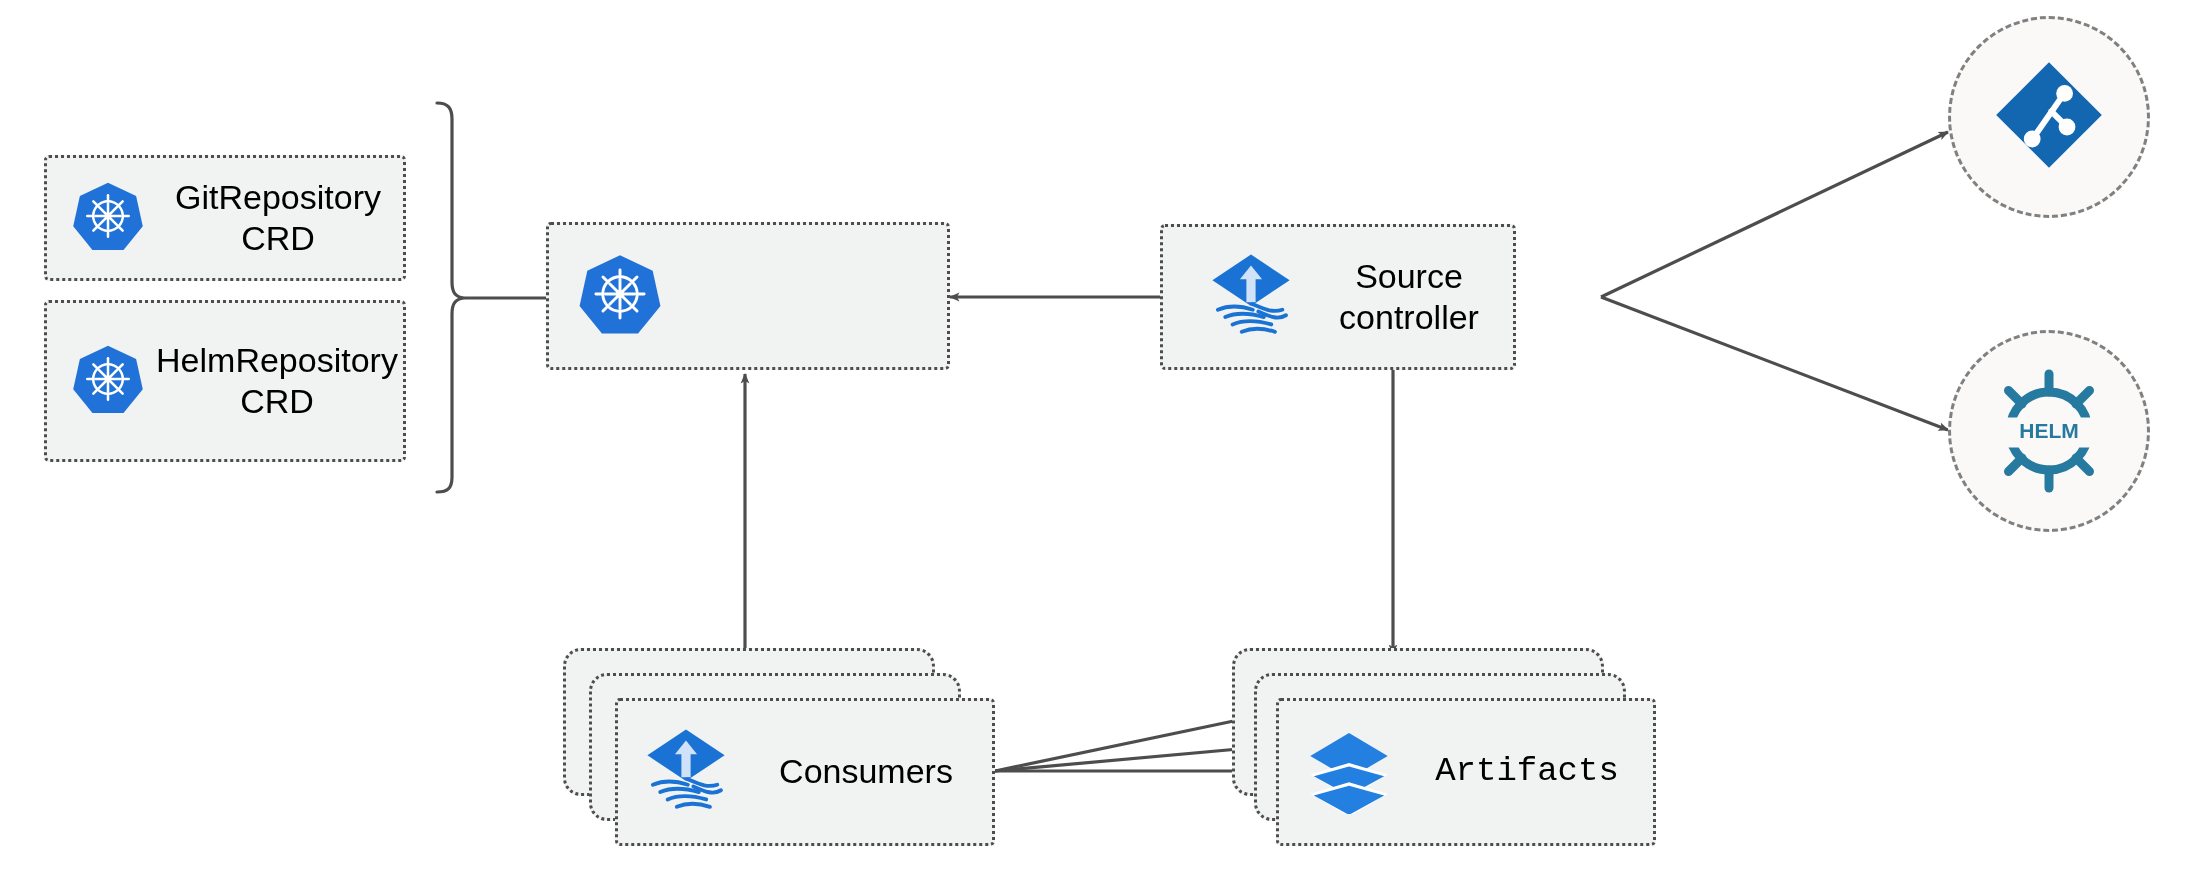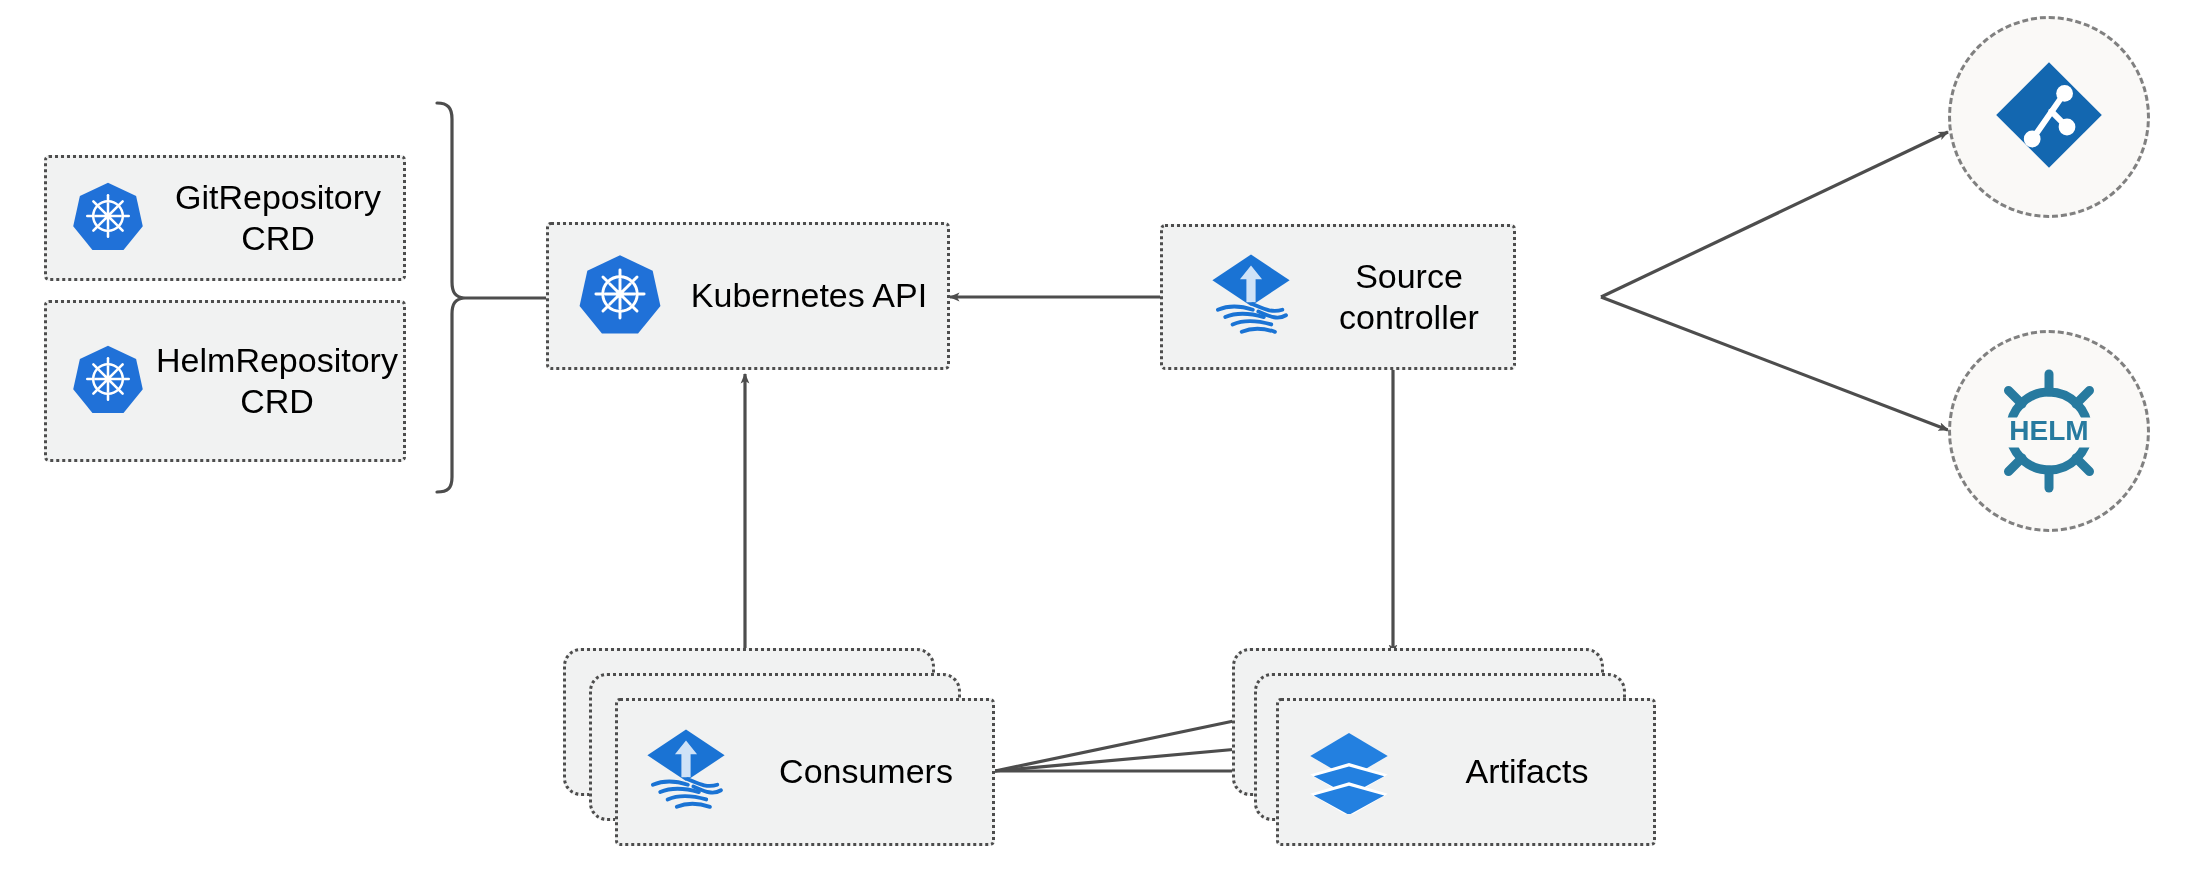--- a/index.html
+++ b/index.html
@@ -183,21 +183,20 @@
           <line x1="50" y1="50" x2="62" y2="38"></line>
           <line x1="50" y1="50" x2="67" y2="50"></line>
           <line x1="50" y1="50" x2="62" y2="62"></line>
           <line x1="50" y1="50" x2="50" y2="67"></line>
           <line x1="50" y1="50" x2="38" y2="62"></line>
           <line x1="50" y1="50" x2="33" y2="50"></line>
           <line x1="50" y1="50" x2="38" y2="38"></line>
         </g>
       </svg>
     </span>
-    <span class="label" style="flex:1 1 auto; margin-left:8px;">Kubernetes API</span>
   </div>
 
   <div class="node" style="left:1160px; top:224px; width:356px; height:146px; padding-left:42px;">
     <span class="icon">
       <svg width="92" height="92" viewBox="0 0 100 100">
         <polygon points="50,6 92,34 50,62 8,34" fill="#1a73d4"></polygon>
         <g fill="#cfe2f7">
           <polygon points="50,18 62,33 55,33 55,58 45,58 45,33 38,33"></polygon>
         </g>
         <g stroke="#1a73d4" stroke-width="4.2" fill="none" stroke-linecap="round">
@@ -242,21 +241,21 @@
     <span class="icon">
       <svg width="88" height="88" viewBox="0 0 100 100">
         <polygon points="50,8 94,34 50,60 6,34" fill="#2380e0"></polygon>
         <polygon points="50,44 72,57 50,70 28,57" fill="#ffffff" opacity="0"></polygon>
         <polygon points="50,42 94,55 50,81 6,55" fill="#ffffff"></polygon>
         <polygon points="50,46 90,57 50,79 10,57" fill="#2380e0"></polygon>
         <polygon points="50,64 94,77 50,103 6,77" fill="#ffffff"></polygon>
         <polygon points="50,68 90,79 50,101 10,79" fill="#2380e0"></polygon>
       </svg>
     </span>
-    <span class="label" style="flex:1 1 auto; margin-left:8px;">Artifacts</span>
+    <span class="label" style="flex:1 1 auto; margin-left:8px;font-family:Liberation Mono, monospace;">Artifacts</span>
   </div>
 
   <div class="circle-node" style="left:1948px; top:16px; width:202px; height:202px;">
     <span class="icon">
       <svg width="120" height="120" viewBox="0 0 100 100">
         <polygon points="50,6 94,50 50,94 6,50" fill="#1367b0"></polygon>
         <g stroke="#ffffff" stroke-width="5" fill="none" stroke-linecap="round">
           <line x1="37" y1="69" x2="62" y2="33"></line>
           <line x1="52" y1="47" x2="63" y2="58"></line>
         </g>
@@ -278,18 +277,18 @@
           <line x1="76" y1="50" x2="88" y2="50"></line>
           <line x1="23" y1="23" x2="32" y2="32"></line>
           <line x1="68" y1="68" x2="77" y2="77"></line>
           <line x1="23" y1="77" x2="32" y2="68"></line>
           <line x1="68" y1="32" x2="77" y2="23"></line>
         </g>
         <rect x="8" y="41" width="84" height="20" fill="#faf9f7"></rect>
       </svg>
       <span style="position:absolute; left:0; top:0; width:150px; height:150px;
                    display:flex; align-items:center; justify-content:center;
-                   color:#277a9f; font-size:28px; font-weight:bold; letter-spacing:0px;
+                   color:#277a9f; font-size:21px; font-weight:bold; letter-spacing:0px;
                    font-family:'Liberation Sans', sans-serif;">HELM</span>
     </span>
   </div>
 
 </div>
 
 </body></html>

